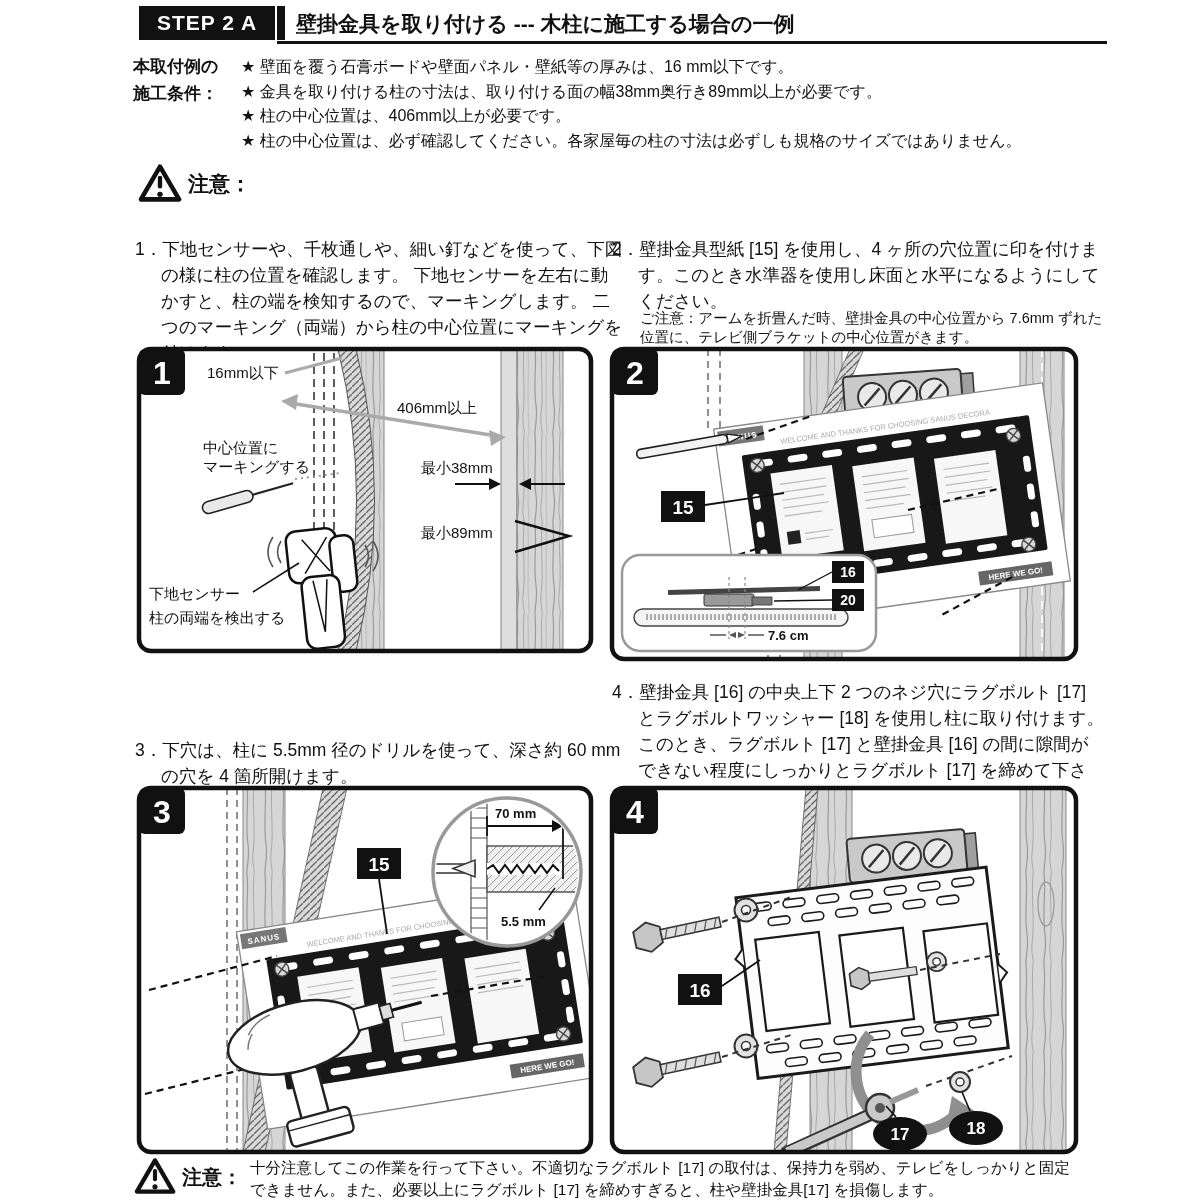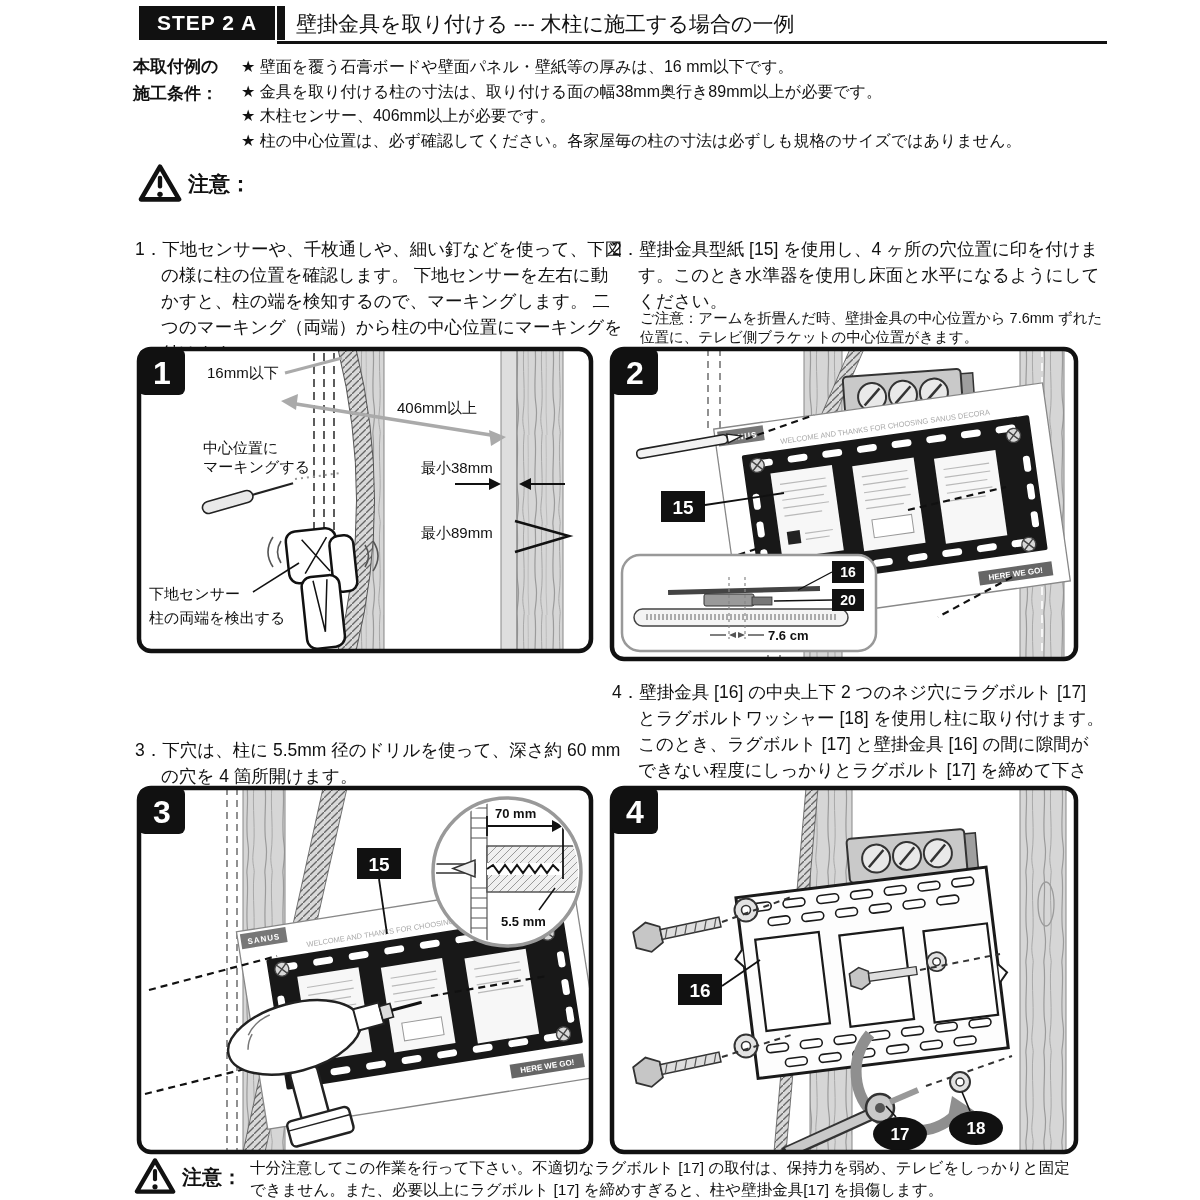--- a/index.html
+++ b/index.html
@@ -1,21 +1,21 @@
 <!DOCTYPE html>
 <html><head>
 <meta charset="utf-8">
 <style>
   html,body{margin:0;padding:0;background:#fff;}
   #page{position:relative;width:1200px;height:1200px;background:#fff;overflow:hidden;
         font-family:"Liberation Sans","DejaVu Sans",sans-serif;color:#111;}
   .abs{position:absolute;}
   .stepbox{background:#111;color:#fff;font-weight:bold;font-size:21px;letter-spacing:1px;
            display:flex;align-items:center;justify-content:center;margin-left:9px;}
-  .title{font-size:21px;font-weight:normal;white-space:nowrap;}
+  .title{font-size:21px;font-weight:bold;white-space:nowrap;}
   .hrule{background:#111;}
   .vbar{background:#111;}
   .cond-label{font-size:17px;font-weight:600;line-height:27px;}
   .cond-items{font-size:16px;line-height:24.5px;}
   .caution-label{font-size:21px;font-weight:bold;text-align:center;}
   .caution-text{font-size:16px;line-height:23.5px;}
   .step-text{font-size:17.5px;line-height:26px;padding-left:26px;text-indent:-26px;}
   .note-text{font-size:14.5px;line-height:19px;}
   .caution-bottom-text{font-size:15.5px;line-height:22px;}
   svg{display:block;}
@@ -39,21 +39,21 @@
   <div class="abs title" style="left:296px;top:10px;">壁掛金具を取り付ける --- 木柱に施工する場合の一例</div>
   <div class="abs hrule" style="left:277px;top:41px;width:830px;height:3px;"></div>
 
   <div class="abs cond-label" style="left:133px;top:53px;width:110px;">
     <div>本取付例の</div>
     <div>施工条件：</div>
   </div>
   <div class="abs cond-items" style="left:241px;top:55px;width:830px;">
     <div>★ 壁面を覆う石膏ボードや壁面パネル・壁紙等の厚みは、16 mm以下です。</div>
     <div>★ 金具を取り付ける柱の寸法は、取り付ける面の幅38mm奥行き89mm以上が必要です。</div>
-    <div>★ 木柱センサー、406mm以上が必要です。</div>
+    <div>★ 柱の中心位置は、406mm以上が必要です。</div>
     <div>★ 柱の中心位置は、必ず確認してください。各家屋毎の柱の寸法は必ずしも規格のサイズではありません。</div>
   </div>
 
   <div class="abs" style="left:138px;top:163px;">
     <svg width="44" height="40" viewBox="0 0 48 44">
       <path d="M24,4 L45,40 L3,40 Z" fill="#fff" stroke="#111" stroke-width="5" stroke-linejoin="round"></path>
       <rect x="21.6" y="14" width="4.8" height="14" rx="2.2" fill="#111"></rect>
       <circle cx="24" cy="34.5" r="3" fill="#111"></circle>
     </svg>
   </div>

